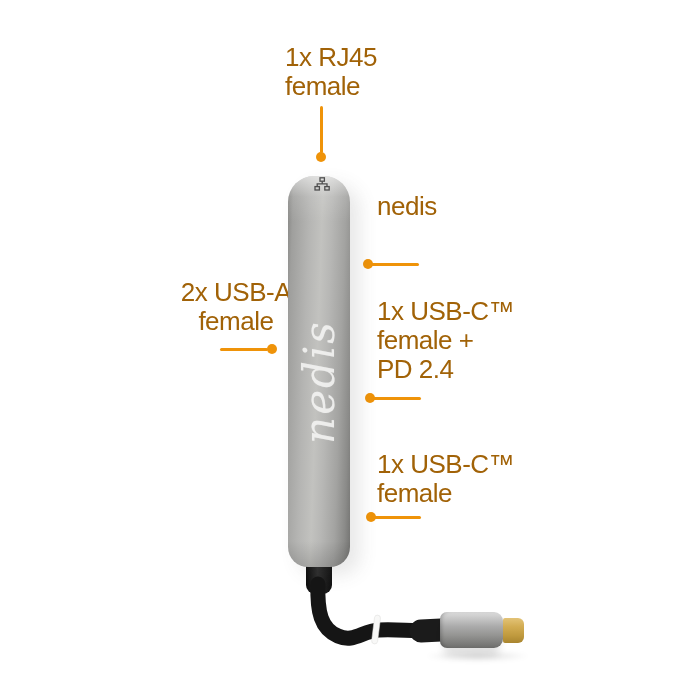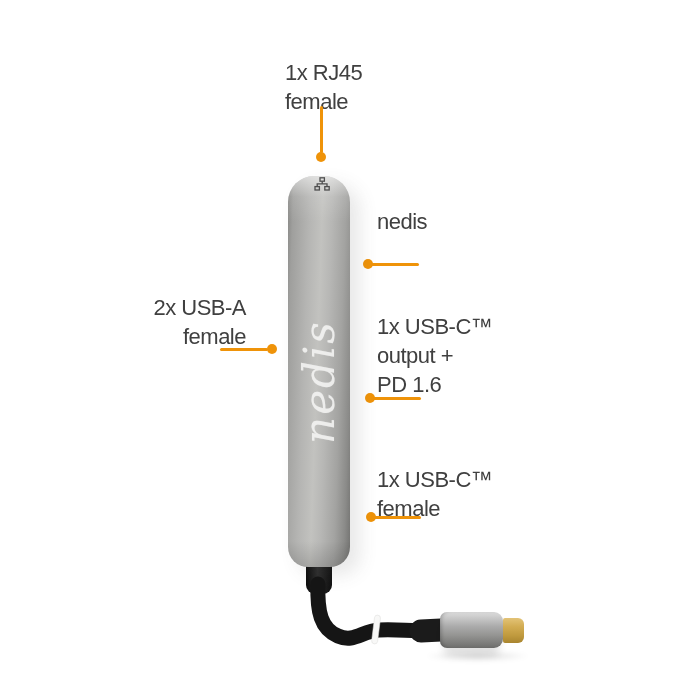--- a/index.html
+++ b/index.html
@@ -2,27 +2,27 @@
 <html><head>
 <meta charset="utf-8">
 <style>
   html,body{margin:0;padding:0;background:#ffffff;}
   .stage{
     position:relative;width:700px;height:700px;background:#ffffff;overflow:hidden;
     font-family:"Liberation Sans", sans-serif;
   }
   
   .callout{
-    position:absolute;color:#404040;font-size:22px;line-height:29px;
-    letter-spacing:-0.5px;white-space:nowrap;margin-top:15px;
+    position:absolute;color:#a16207;font-size:26px;line-height:29px;
+    letter-spacing:-0.5px;white-space:nowrap;
   }
   .callout div{min-height:29px;}
   .co-rj45{left:285px;top:43px;}
   .co-hdmi{left:377px;top:192px;}
-  .co-usba{right:454px;top:278px;text-align:right;}
+  .co-usba{right:409px;top:278px;text-align:center;}
   .co-usbc-pd{left:377px;top:297px;}
   .co-usbc{left:377px;top:450px;}
   
   .leader-h{position:absolute;height:3px;background:#EF9309;border-radius:2px;}
   .leader-v{position:absolute;width:3px;background:#EF9309;border-radius:2px;}
   .leader-dot{position:absolute;width:10px;height:10px;border-radius:50%;background:#EF9309;}
   .ln-rj45{left:320px;top:106px;height:47px;}
   .dot-rj45{left:316px;top:152px;}
   .dot-hdmi{left:363px;top:259px;}
   .ln-hdmi{left:370px;top:263px;width:49px;}
@@ -101,22 +101,22 @@
 
   <div class="callout co-usba">
     <div>2x USB-A</div>
     <div>female</div>
   </div>
   <div class="leader-h ln-usba"></div>
   <div class="leader-dot dot-usba"></div>
 
   <div class="callout co-usbc-pd">
     <div>1x USB-C™</div>
-    <div>output +</div>
-    <div>PD 1.6</div>
+    <div>female +</div>
+    <div>PD 2.4</div>
   </div>
   <div class="leader-dot dot-pd"></div>
   <div class="leader-h ln-pd"></div>
 
   <div class="callout co-usbc">
     <div>1x USB-C™</div>
     <div>female</div>
   </div>
   <div class="leader-dot dot-usbc"></div>
   <div class="leader-h ln-usbc"></div>

